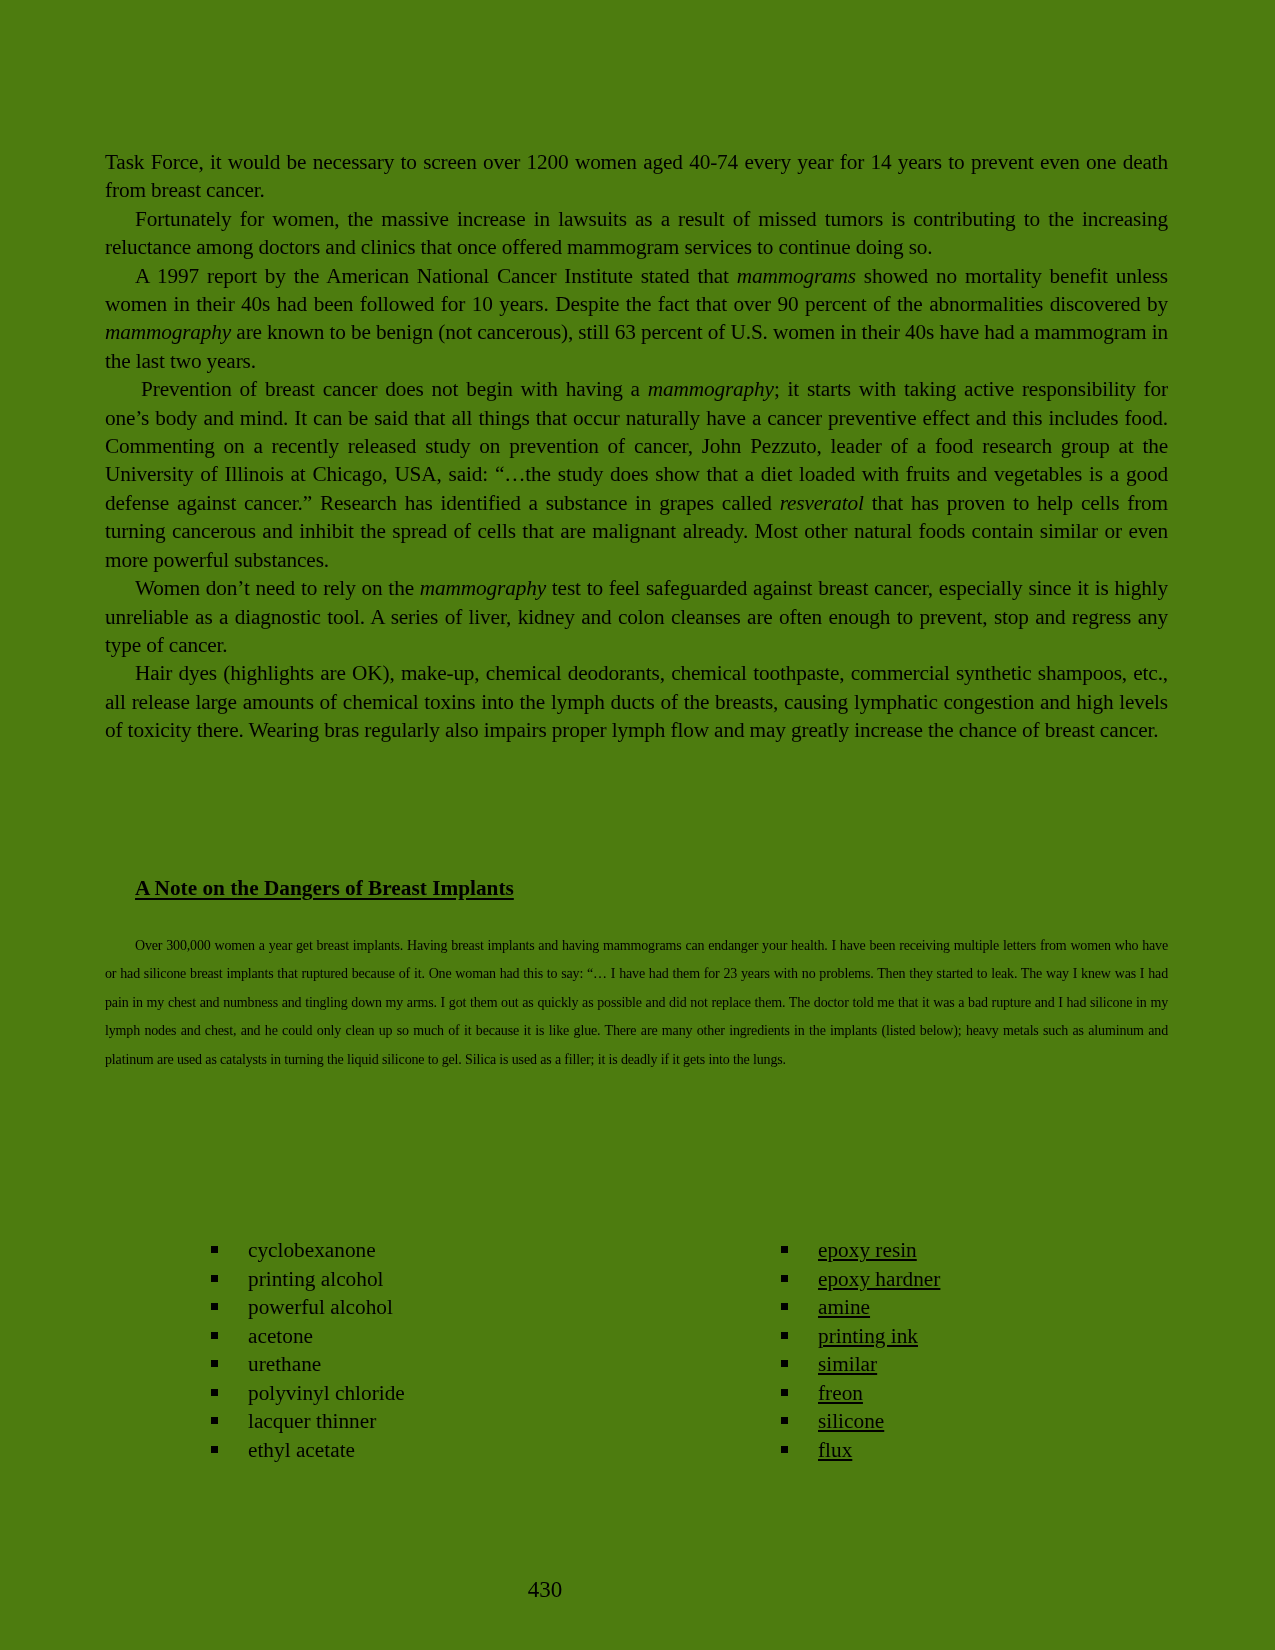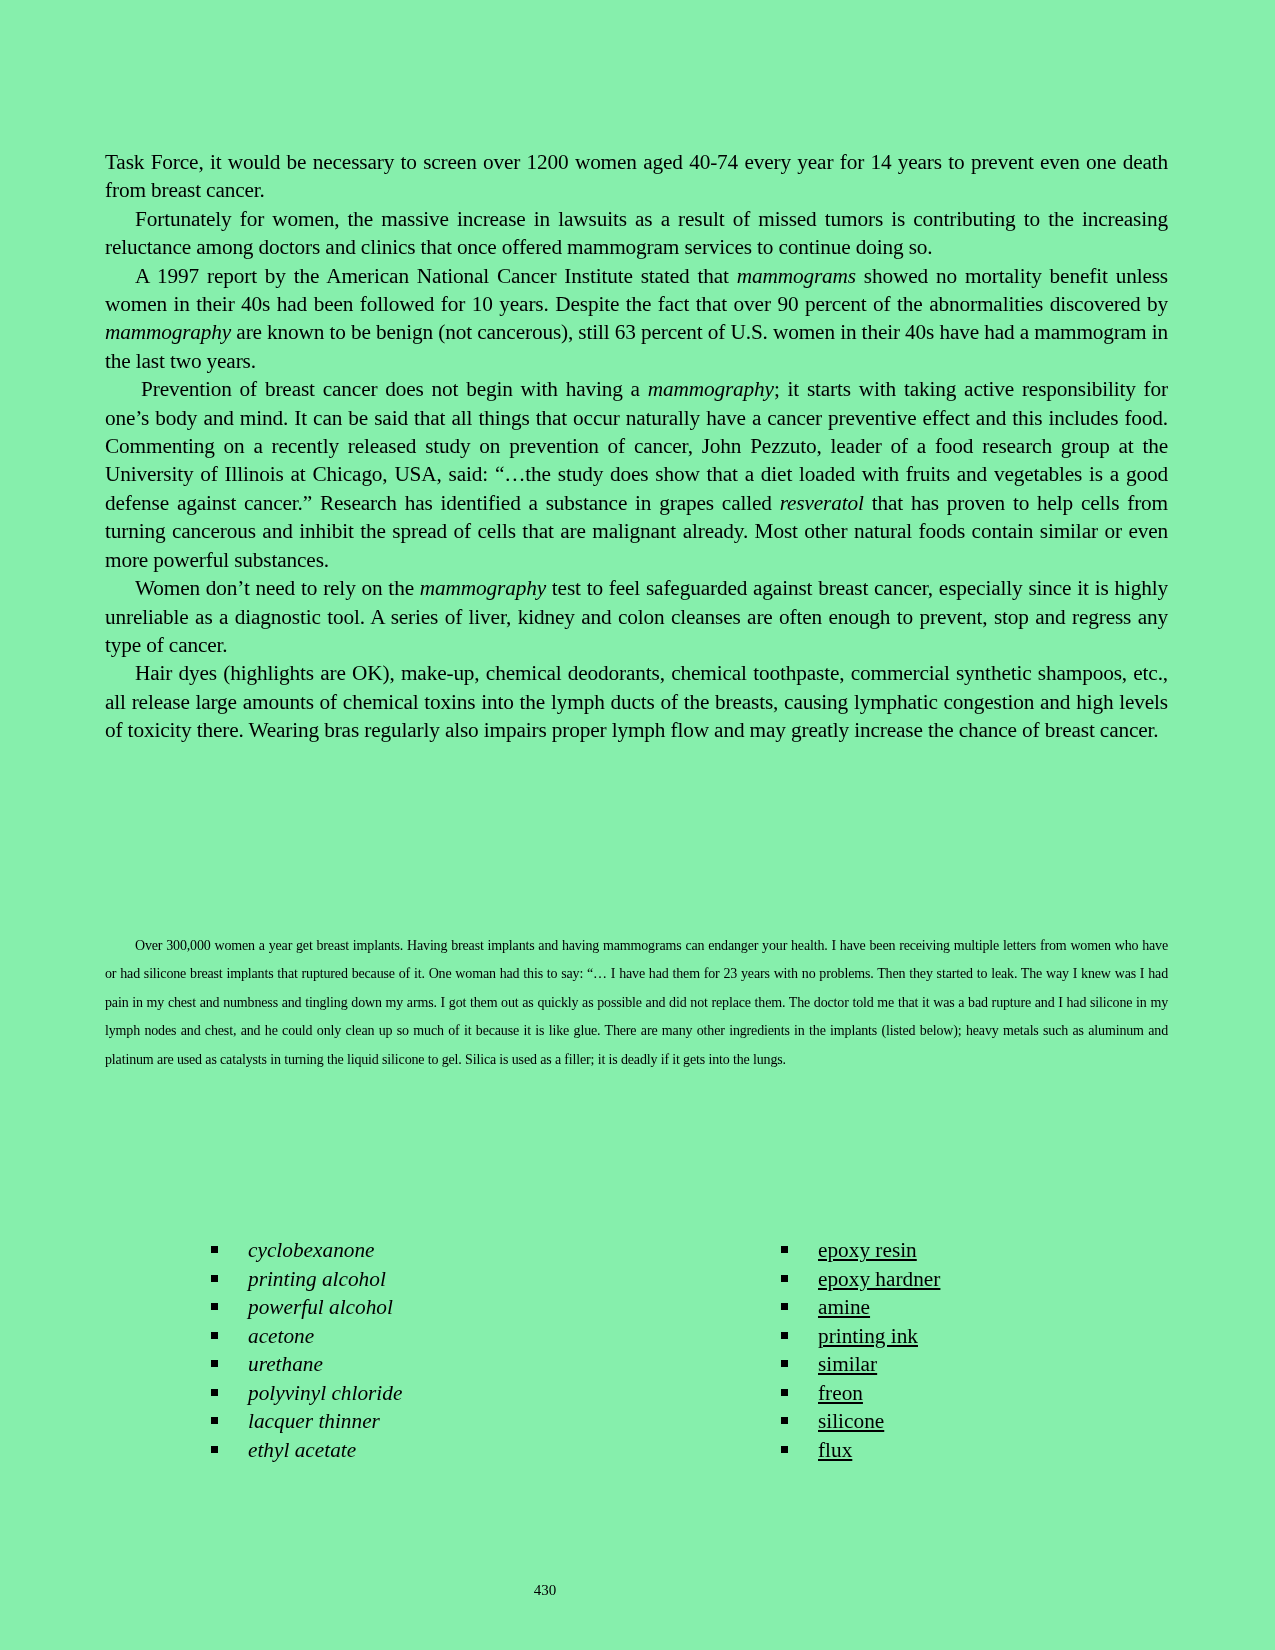--- a/index.html
+++ b/index.html
@@ -13,21 +13,21 @@
       position: relative;
       overflow: hidden;
       font-family: "Liberation Serif", "DejaVu Serif", serif;
       color: #000000;
     }
     .page {
       position: absolute;
       left: 0; top: 0;
       width: 1275px;
       height: 1650px;
-      background: #86efac;
+      background: #4d7c0f;
     }
     .body-text {
       position: absolute;
       left: 105px;
       top: 148px;
       width: 1063px;
       font-size: 21.3px;
       line-height: 28.4px;
       letter-spacing: -0.15px;
     }
@@ -67,42 +67,42 @@
     }
     .list {
       position: absolute;
       top: 1236px;
       list-style: none;
       margin: 0;
       padding: 0;
       font-size: 21.3px;
       line-height: 28.5px;
     }
-    .list.left { left: 211px; font-style: italic; }
+    .list.left { left: 211px; }
     .list.right { left: 781px; text-decoration: underline; }
     .list li {
       position: relative;
       padding-left: 37px;
       white-space: nowrap;
     }
     .bullet {
       position: absolute;
       left: 0;
       top: 10px;
       width: 7px;
       height: 7px;
       background: #000000;
     }
     .page-number {
       position: absolute;
       left: 0;
       width: 1090px;
       top: 1576px;
       text-align: center;
-      font-size: 15px;
+      font-size: 23px;
       line-height: 28px;
     }
   </style>
 </head>
 <body>
 
 <div class="page">
 
   <div class="body-text">
     <p class="para no-indent">
@@ -118,20 +118,21 @@
       <span>Prevention of breast cancer does not begin with having a </span><em>mammography</em><span>; it starts with taking active responsibility for one’s body and mind. It can be said that all things that occur naturally have a cancer preventive effect and this includes food. Commenting on a recently released study on prevention of cancer, John Pezzuto, leader of a food research group at the University of Illinois at Chicago, USA, said: “…the study does show that a diet loaded with fruits and vegetables is a good defense against cancer.” Research has identified a substance in grapes called </span><em>resveratol</em><span> that has proven to help cells from turning cancerous and inhibit the spread of cells that are malignant already. Most other natural foods contain similar or even more powerful substances.</span>
     </p>
     <p class="para">
       <span>Women don’t need to rely on the </span><em>mammography</em><span> test to feel safeguarded against breast cancer, especially since it is highly unreliable as a diagnostic tool. A series of liver, kidney and colon cleanses are often enough to prevent, stop and regress any type of cancer.</span>
     </p>
     <p class="para">
       <span>Hair dyes (highlights are OK), make-up, chemical deodorants, chemical toothpaste, commercial synthetic shampoos, etc., all release large amounts of chemical toxins into the lymph ducts of the breasts, causing lymphatic congestion and high levels of toxicity there. Wearing bras regularly also impairs proper lymph flow and may greatly increase the chance of breast cancer.</span>
     </p>
   </div>
 
+  <h2 class="heading">A Note on the Dangers of Breast Implants</h2>
 
   <div class="body-text-2">
     <p class="para">Over 300,000 women a year get breast implants. Having breast implants and having mammograms can endanger your health. I have been receiving multiple letters from women who have or had silicone breast implants that ruptured because of it. One woman had this to say: “… I have had them for 23 years with no problems. Then they started to leak. The way I knew was I had pain in my chest and numbness and tingling down my arms. I got them out as quickly as possible and did not replace them. The doctor told me that it was a bad rupture and I had silicone in my lymph nodes and chest, and he could only clean up so much of it because it is like glue. There are many other ingredients in the implants (listed below); heavy metals such as aluminum and platinum are used as catalysts in turning the liquid silicone to gel. Silica is used as a filler; it is deadly if it gets into the lungs.</p>
   </div>
 
   <ul class="list left">
     <li><span class="bullet"></span><span>cyclobexanone</span></li>
     <li><span class="bullet"></span><span>printing alcohol</span></li>
     <li><span class="bullet"></span><span>powerful alcohol</span></li>
     <li><span class="bullet"></span><span>acetone</span></li>

